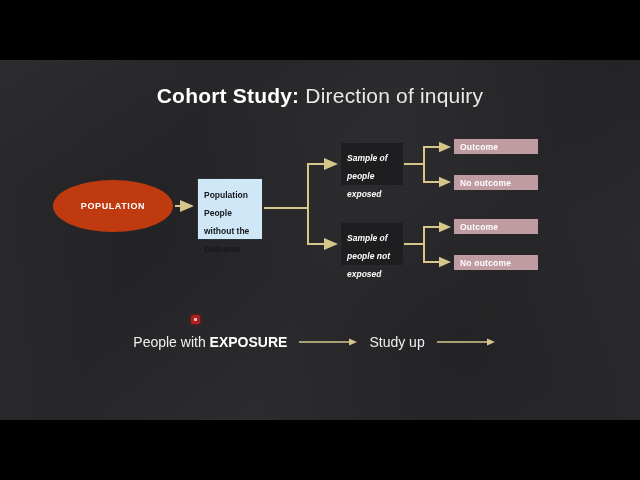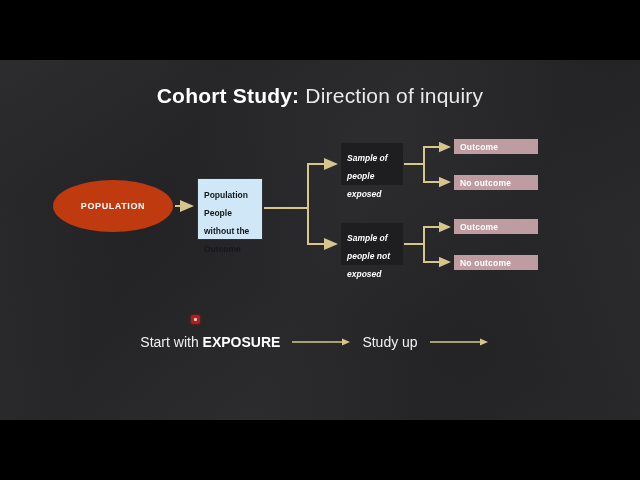--- a/index.html
+++ b/index.html
@@ -271,21 +271,21 @@
     </div>
     <div class="outcome-box" id="outcome-notexposed-no">
       <span class="lbl">No outcome</span>
     </div>
 
     <div id="rec-dot">
       <div class="inner"></div>
     </div>
 
     <div id="flow-row">
-      <span class="flow-text"><span>Start with </span><b>EXPOSURE</b></span>
+      <span class="flow-text"><span>People with </span><b>EXPOSURE</b></span>
 
       <svg class="flow-arrow" viewBox="0 0 58 14" xmlns="http://www.w3.org/2000/svg">
         <line x1="0" y1="7" x2="50" y2="7" stroke="#d6c68c" stroke-width="1.6"></line>
         <path d="M50,3.4 L58,7 L50,10.6 z" fill="#d6c68c"></path>
       </svg>
 
       <span class="flow-text">Study up</span>
 
       <svg class="flow-arrow" viewBox="0 0 58 14" xmlns="http://www.w3.org/2000/svg">
         <line x1="0" y1="7" x2="50" y2="7" stroke="#d6c68c" stroke-width="1.6"></line>

